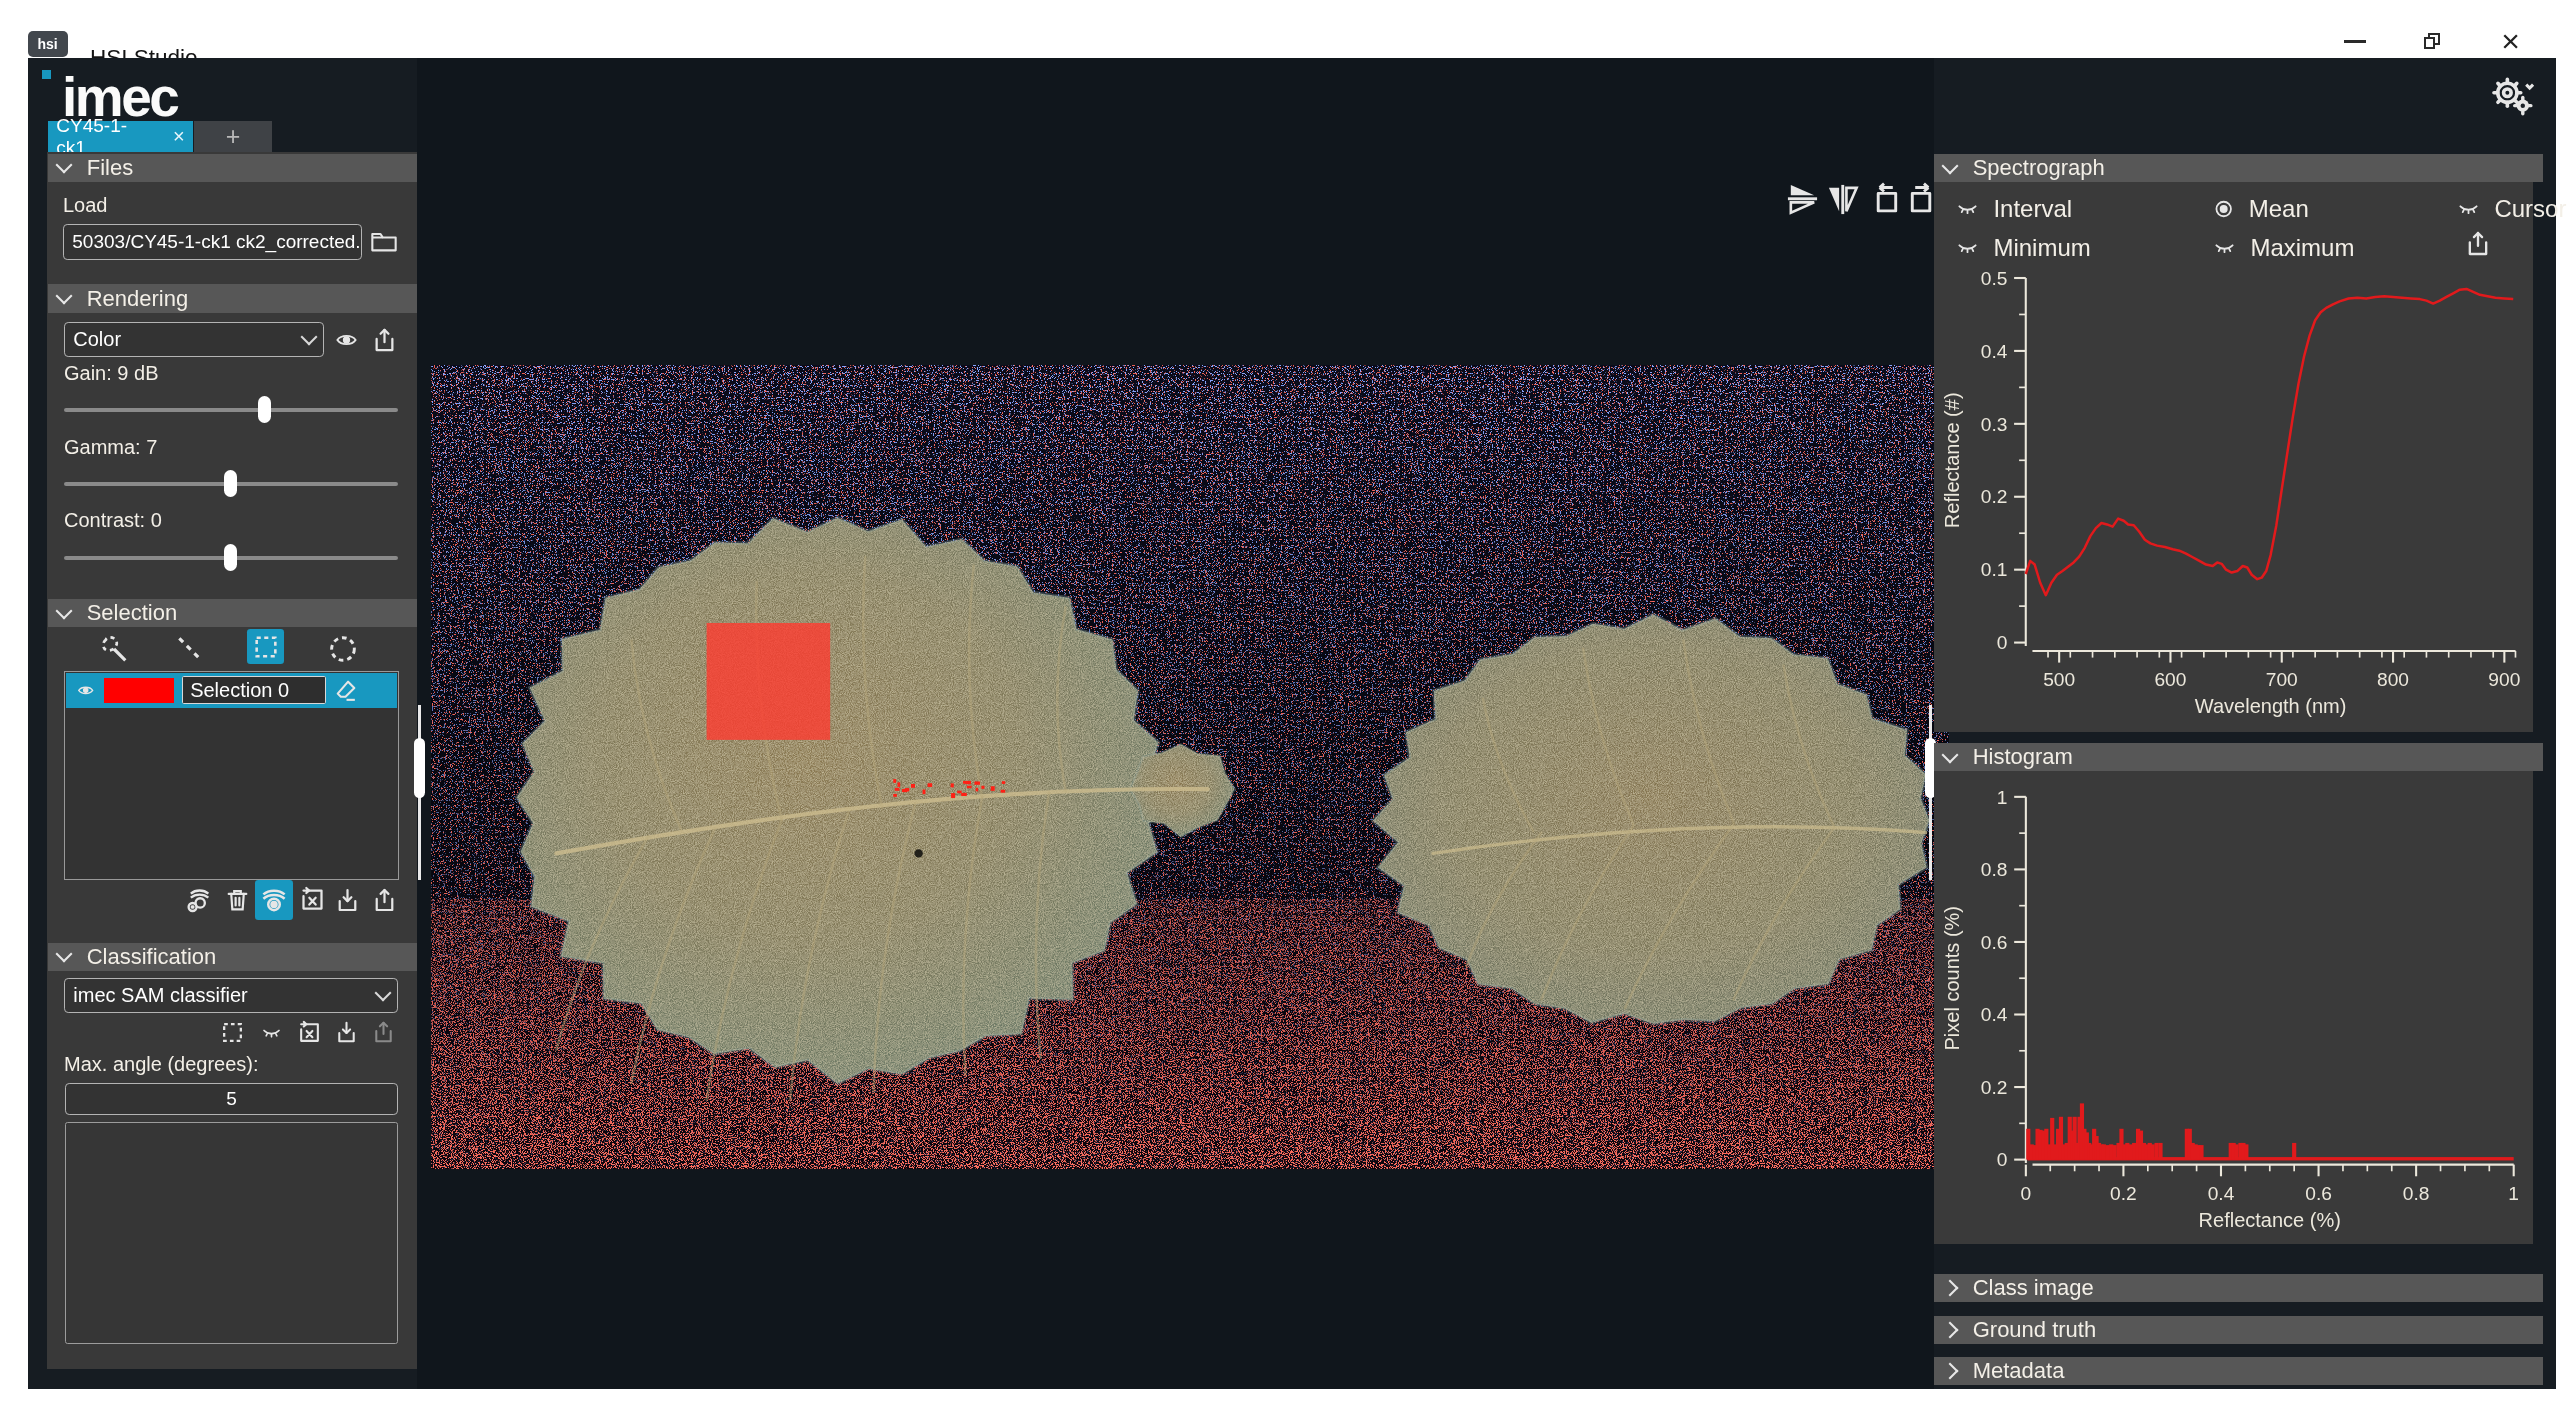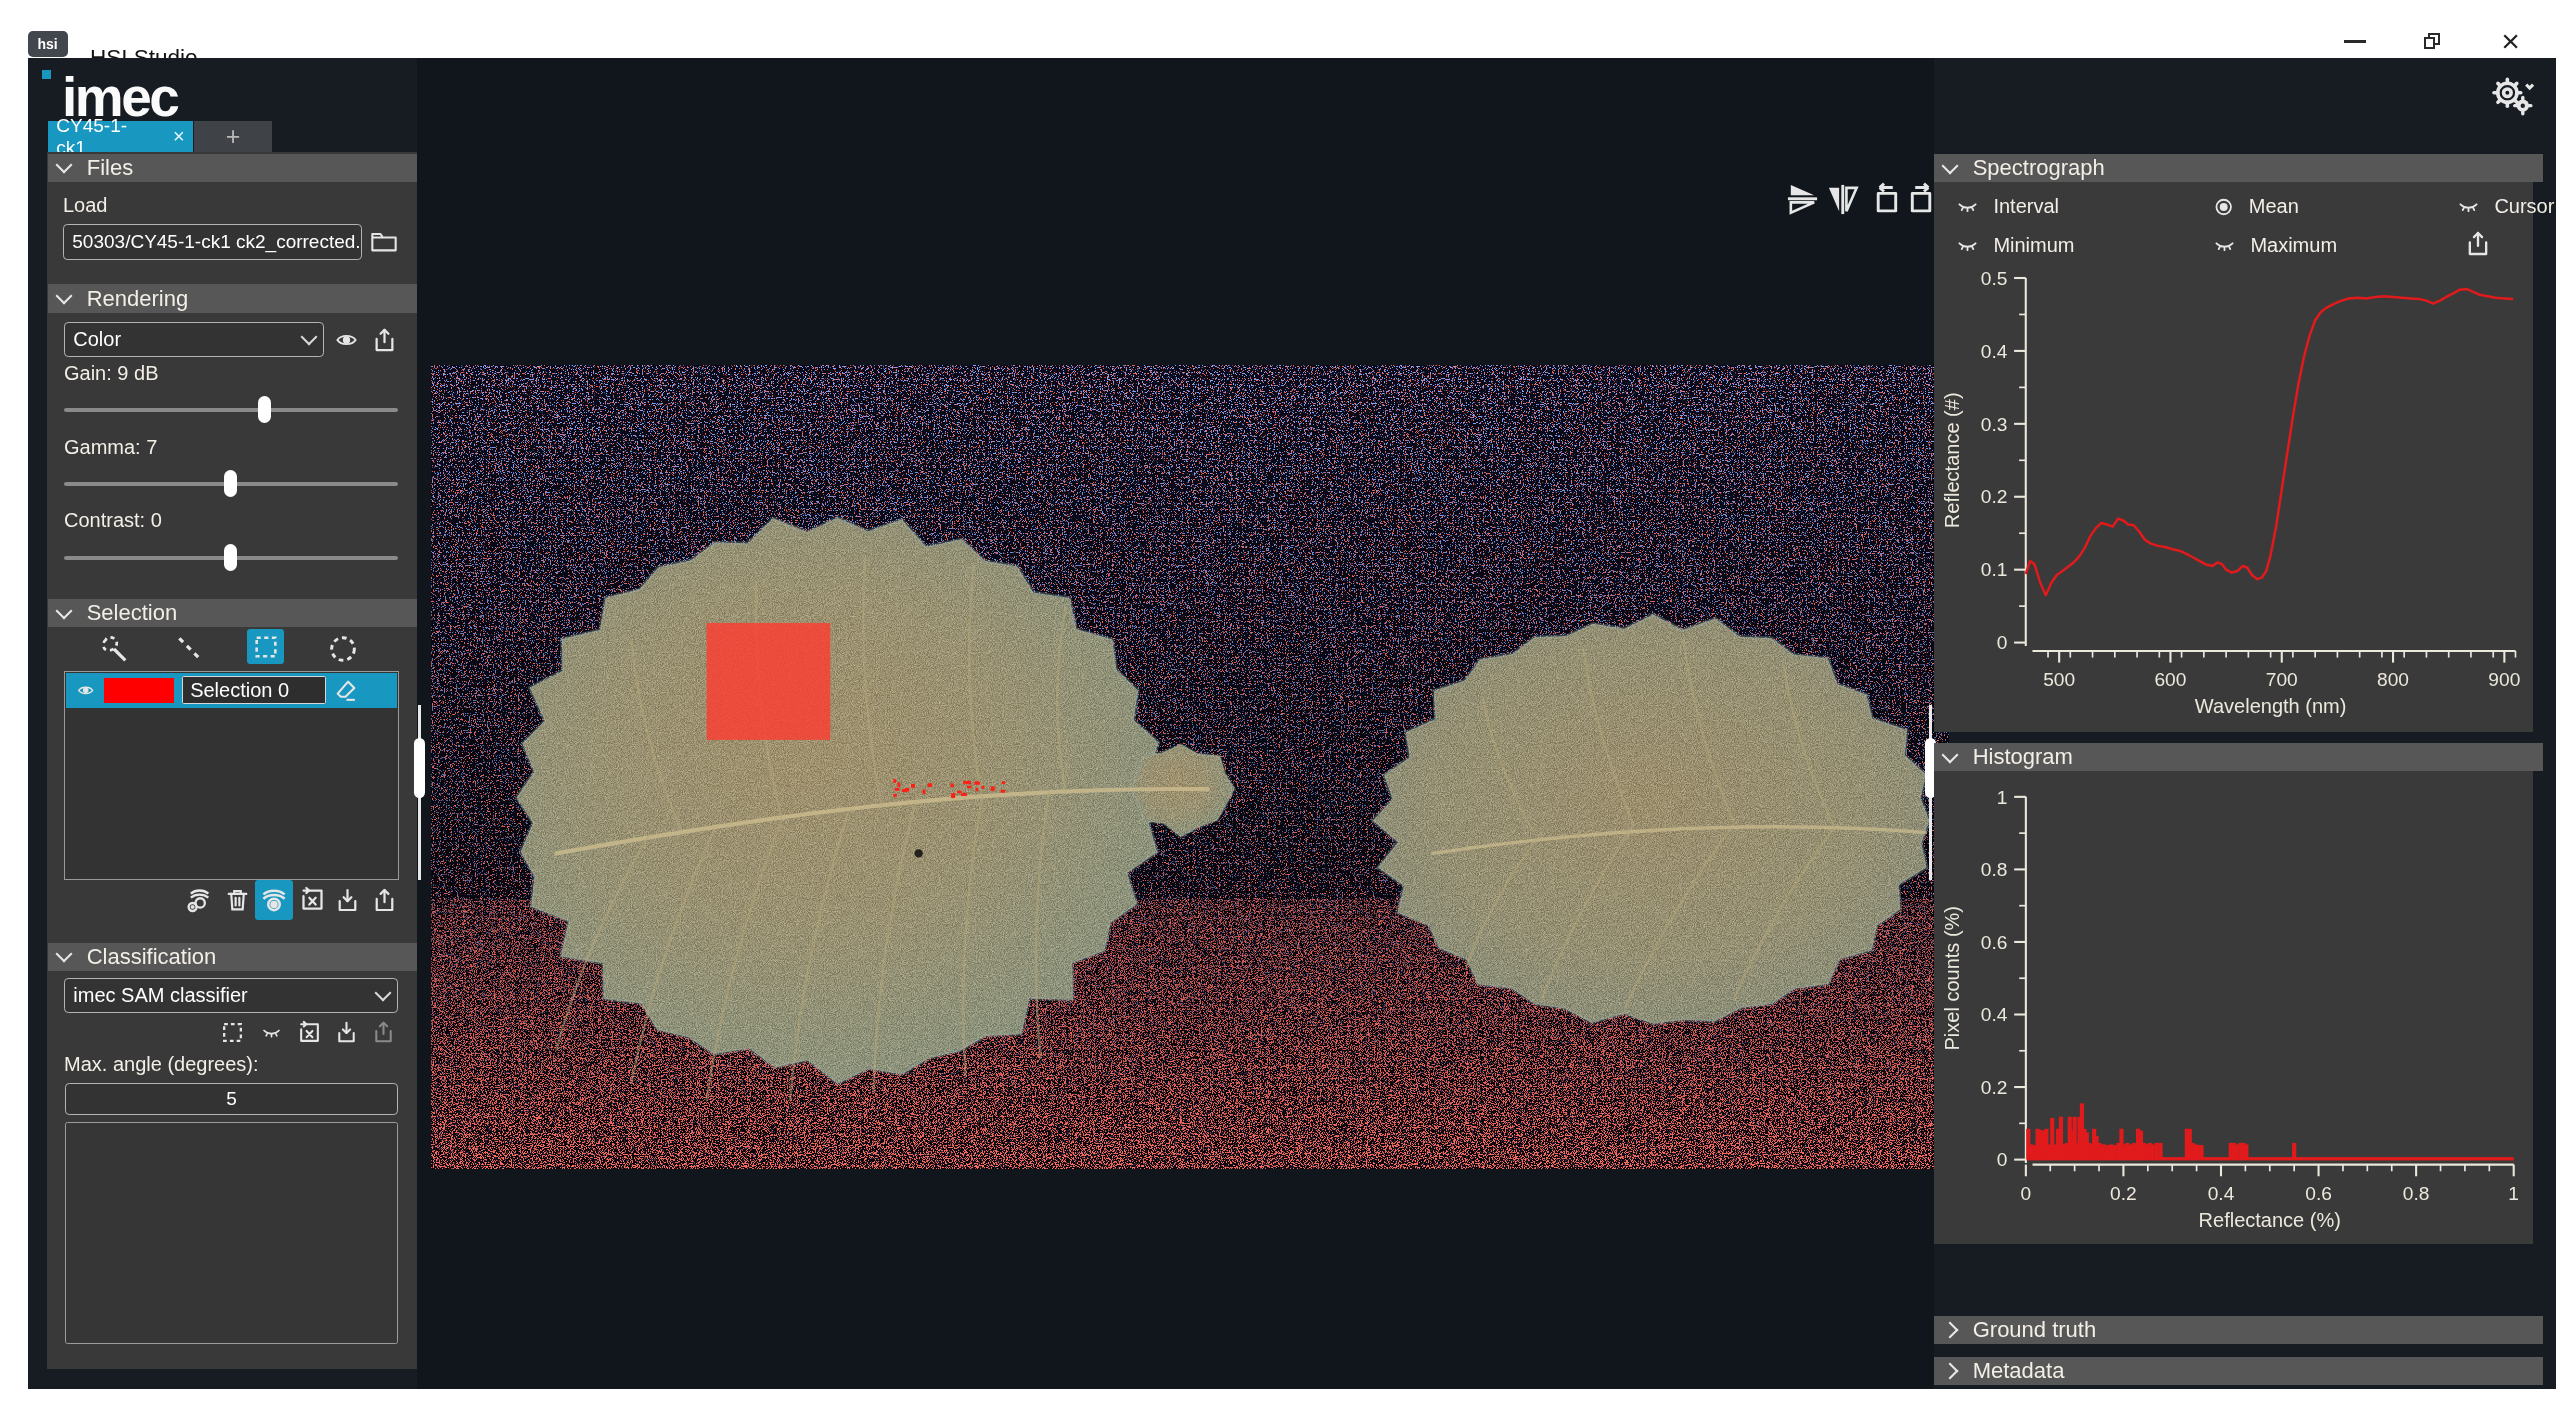--- a/index.html
+++ b/index.html
@@ -22,21 +22,21 @@
   .selectbox .chev{margin-left:auto;border-color:#d9d9d9;}
   .track{background:#8a8a8a;height:4.2px;border-radius:2.5px;}
   .handle{width:13.4px;height:27px;background:#ffffff;border-radius:6.7px;position:absolute;top:-11.7px;}
   .tab{background:#1898c0;color:#fff;font-size:19px;display:flex;align-items:center;padding:0 8.3px;box-sizing:border-box;}
   .tab .close{margin-left:11.7px;font-size:20px;color:#e8f6fb;}
   .plustab{background:#3f4246;color:#b9b9b9;font-size:25px;display:flex;align-items:center;justify-content:center;}
   .ic{color:#e6e6e6;display:block;}
   .ic.dim{color:#8a8a8a;}
   .cyanbtn{background:#1898c0;border-radius:3.3px;display:flex;align-items:center;justify-content:center;}
   .winctl{color:#2a2a2a;display:flex;align-items:center;justify-content:center;}
-  .toggle{display:flex;align-items:center;gap:13.4px;color:#f3efe7;font-size:20px;}
+  .toggle{display:flex;align-items:center;gap:13.4px;color:#f3efe7;font-size:24px;}
   svg text{font-family:"Liberation Sans", sans-serif;}
   .seln-row{background:#1898c0;display:flex;align-items:center;}
   .namebox{background:#2e2e2e;border:1.7px solid #d8d8d8;border-radius:1.7px;color:#fff;font-size:20px;display:flex;align-items:center;padding:0 6.7px;box-sizing:border-box;}
 </style>
 </head>
 <body>
 
 <svg width="0" height="0" style="position:absolute">
   <defs>
     <symbol id="sym-folder" viewBox="0 0 24 24">
@@ -745,20 +745,24 @@
       <rect x="318.1" y="448.6" width="5" height="17.399999999999977" fill="#e11a1c"></rect>
       <rect x="353.2" y="445.99" width="5" height="20.00999999999999" fill="#e11a1c"></rect>
       <rect x="356.71000000000004" y="445.99" width="5" height="20.00999999999999" fill="#e11a1c"></rect>
       <rect x="360.22" y="447.73" width="5" height="18.269999999999982" fill="#e11a1c"></rect>
       <rect x="364.9" y="445.99" width="5" height="20.00999999999999" fill="#e11a1c"></rect>
       <rect x="368.41" y="445.99" width="5" height="20.00999999999999" fill="#e11a1c"></rect>
       <rect x="371.92" y="447.73" width="5" height="18.269999999999982" fill="#e11a1c"></rect>
       <rect x="429.25" y="445.99" width="5" height="20.00999999999999" fill="#e11a1c"></rect>
     </svg>
 
+  <div class="abs hdr" style="left:1934px;top:1274px;width:599px;height:28px;">
+    <span class="chev right"></span>
+    <span class="txt">Class image</span>
+  </div>
   <div class="abs hdr" style="left:1934px;top:1316px;width:599px;height:28px;">
     <span class="chev right"></span>
     <span class="txt">Ground truth</span>
   </div>
   <div class="abs hdr" style="left:1934px;top:1357px;width:599px;height:28px;">
     <span class="chev right"></span>
     <span class="txt">Metadata</span>
   </div>
 
 </div>

